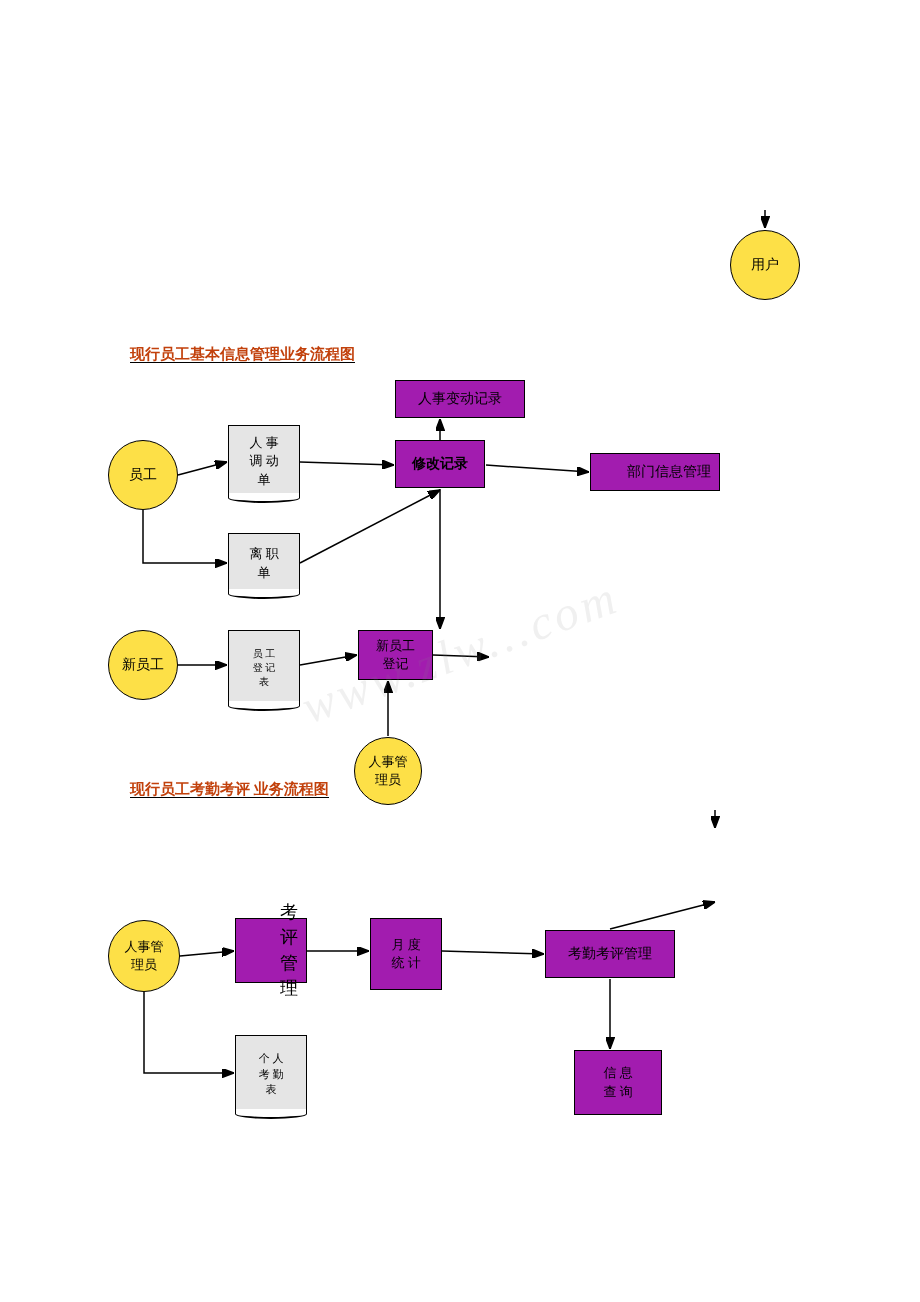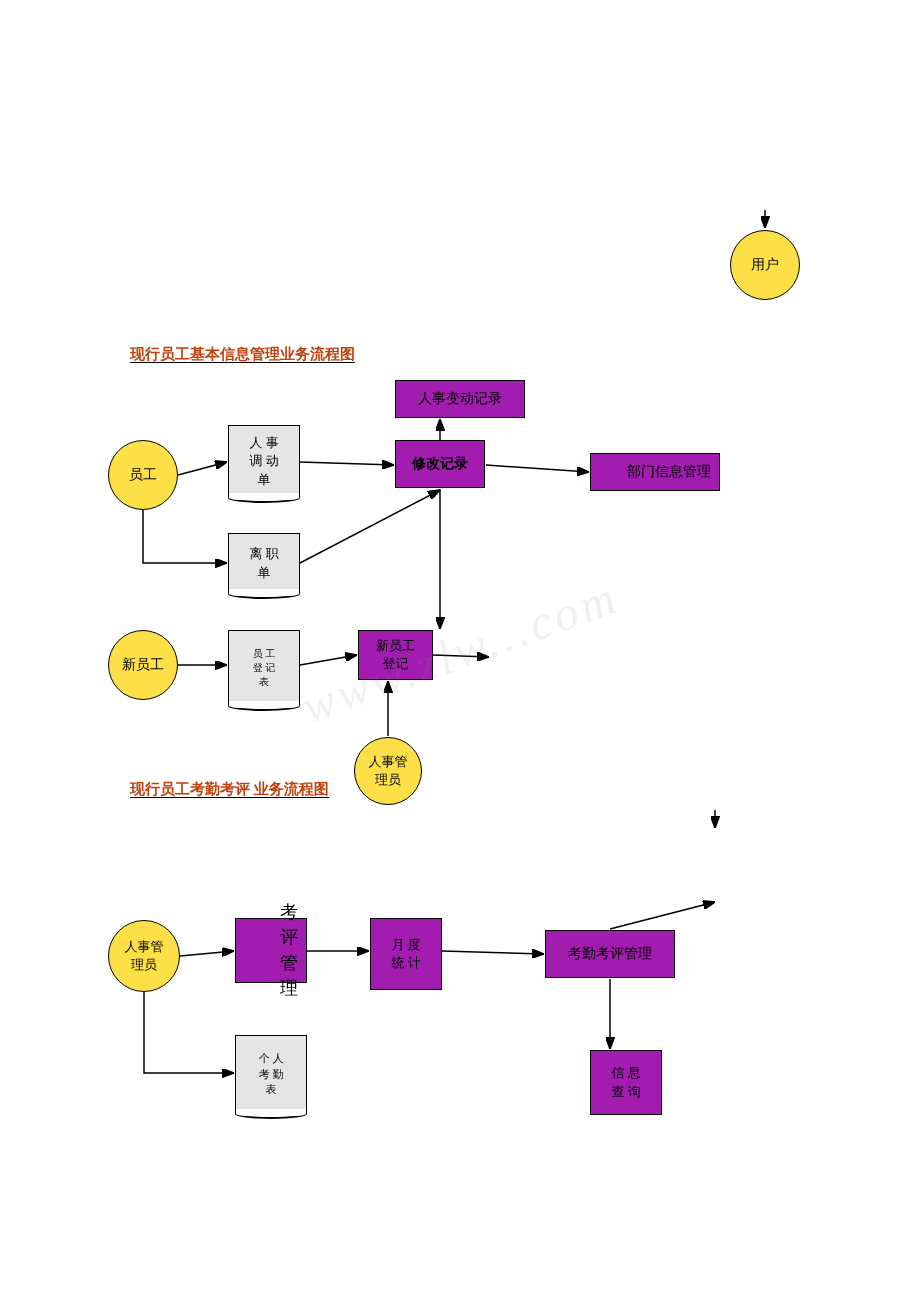--- a/index.html
+++ b/index.html
@@ -202,21 +202,21 @@
   <div class="rect" style="width:130px;height:48px;left:545px;top:930px;">
     <span>考勤考评管理</span>
   </div>
 
   <div class="doc" style="width:72px;height:78px;left:235px;top:1035px;">
     <span style="white-space:pre-line;font-size:11px;">个 人
 考 勤
 表</span>
   </div>
 
-  <div class="rect" style="width:72px;height:65px;left:574px;top:1050px;margin-left:16px;">
+  <div class="rect" style="width:88px;height:65px;left:574px;top:1050px;">
     <span style="white-space:pre-line;font-size:13px;">信 息
 查 询</span>
   </div>
 
   <svg class="arrows">
     <defs>
       <marker id="arrowhead" markerWidth="8" markerHeight="6" refX="8" refY="3" orient="auto">
         <polygon points="0 0, 8 3, 0 6"></polygon>
       </marker>
     </defs>

